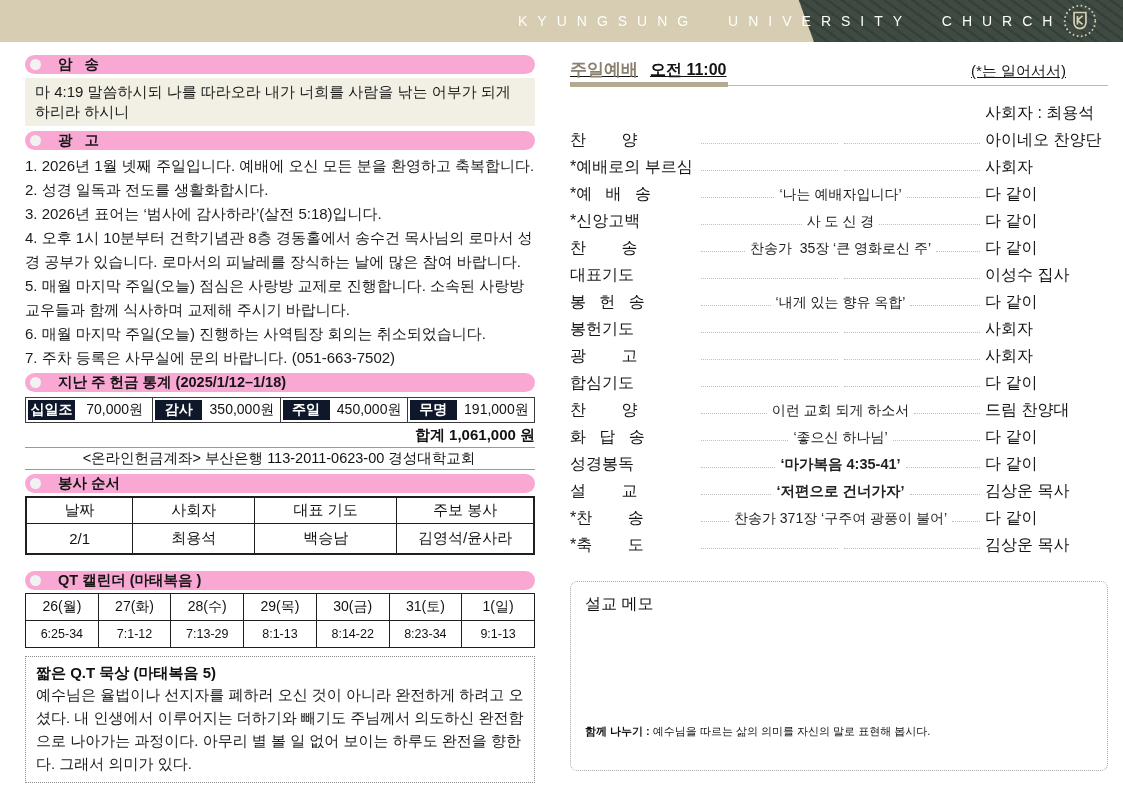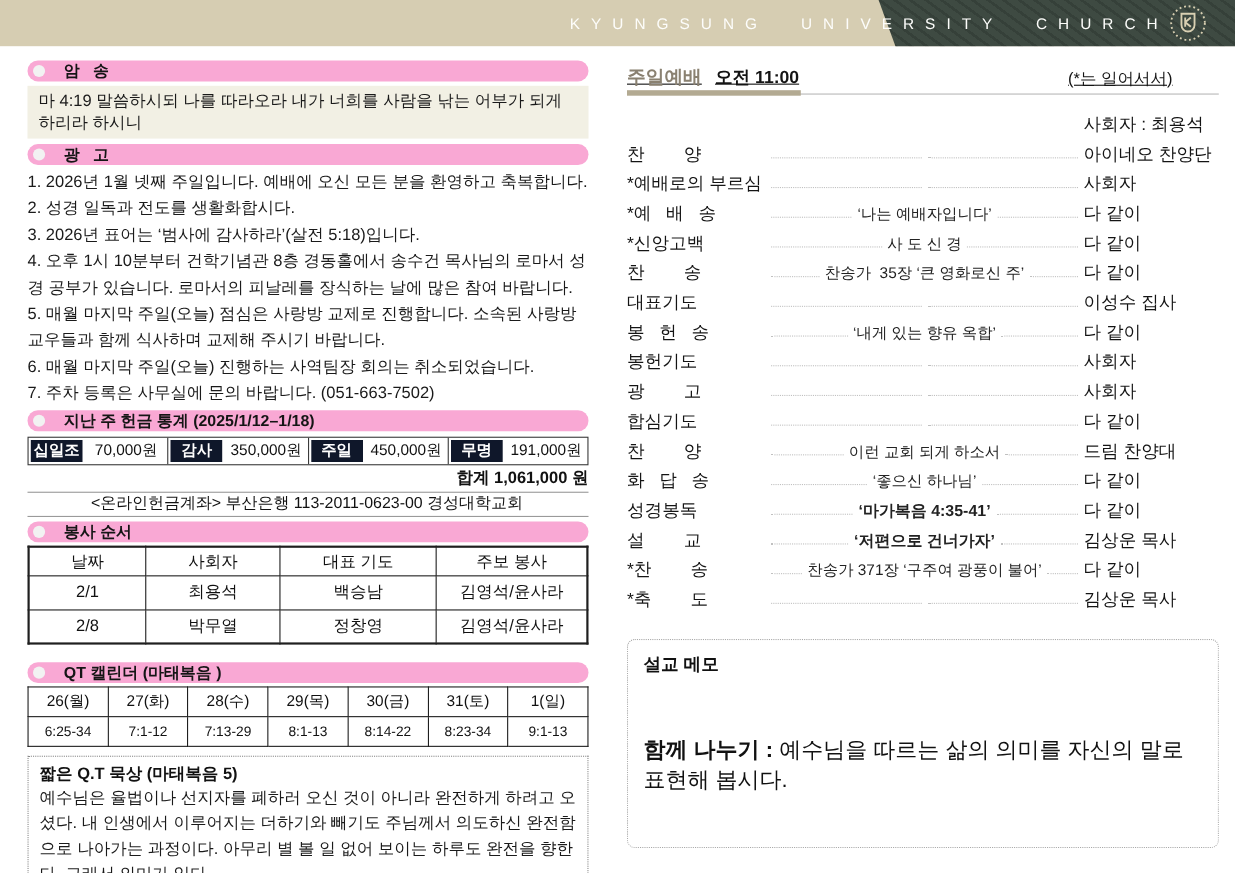--- a/index.html
+++ b/index.html
@@ -73,22 +73,22 @@
   .wmid { flex:1 1 auto; display:flex; align-items:center; min-width:0; }
   .dots { flex:1 1 auto; border-bottom:1.5px dotted #c0c0c0; height:1px; margin:6px 3px 0 3px; }
   .wcenter { font-size:14px; white-space:pre; color:#222; padding:0 2px; }
   .wcenter.bold { font-weight:bold; font-size:14.5px; }
   .wcenter:empty { display:none; }
   .wval { flex:0 0 125px; font-size:16px; padding-left:2px; white-space:pre; color:#141414; }
   .wrow.moderator .wmid { visibility:hidden; }
 
   .memobox { margin-top:22px; height:190px; border:1px dotted #a8a8a8; border-radius:7px;
     padding:12px 14px; position:relative; }
-  .memobox .t { font-weight:bold; font-size:16px; }
-  .memobox .share { position:absolute; left:14px; right:14px; bottom:48px; font-size:20px; }
+  .memobox .t { font-weight:normal; font-size:16px; }
+  .memobox .share { position:absolute; left:14px; right:14px; bottom:31px; font-size:11px; }
   .memobox .share .lbl { font-weight:bold; }
 </style>
 </head>
 <body>
 
 <div class="page">
 
   <div class="topbar">
     <div class="topbar-green"></div>
   </div>
@@ -147,26 +147,20 @@
           <tr class="h">
         <td>날짜</td>
         <td>사회자</td>
         <td>대표 기도</td>
         <td>주보 봉사</td>
       </tr>
       <tr>
         <td>2/1</td>
         <td>최용석</td>
         <td>백승남</td>
-        <td>김영석/윤사라</td>
-      </tr>
-      <tr>
-        <td>2/8</td>
-        <td>박무열</td>
-        <td>정창영</td>
         <td>김영석/윤사라</td>
       </tr>
     </tbody>
       </table>
 
     <div class="sechead" style="margin-top:16px;">
       <span class="bullet"></span>
       <span class="t">QT 캘린더 (마태복음 )</span>
     </div>
     <table class="grid qt">

